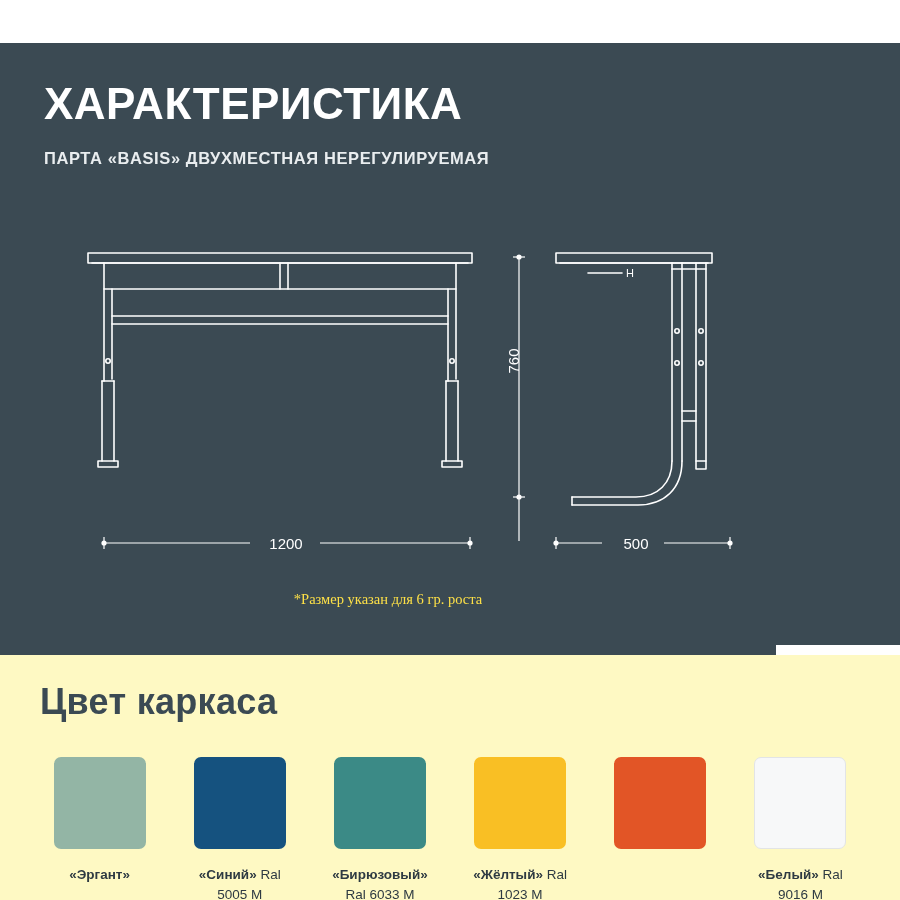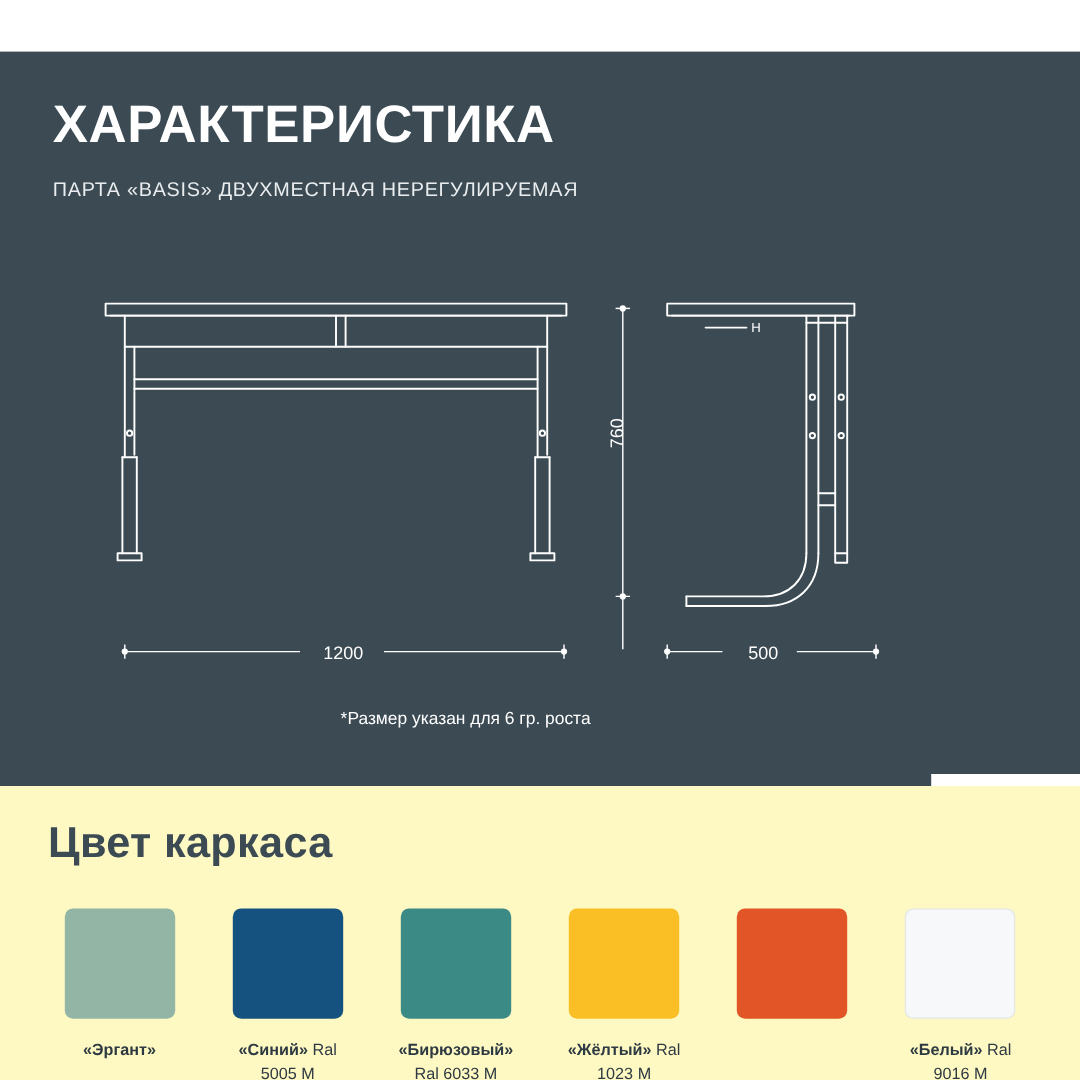--- a/index.html
+++ b/index.html
@@ -33,21 +33,21 @@
     color: #ffffff;
     font-size: 44px;
     font-weight: bold;
     letter-spacing: 0.5px;
     margin: 0 0 22px 0;
     line-height: 1.05;
   }
   .spec-subtitle {
     color: #e9edef;
     font-size: 16.5px;
-    font-weight: normal;
+    font-weight: bold;
     letter-spacing: 0.6px;
     margin: 0;
   }
 
   .drawing-area {
     position: absolute;
     left: 0;
     top: 168px;
     width: 900px;
     height: 420px;
@@ -55,22 +55,23 @@
   .drawing-area svg {
     display: block;
   }
 
   .note {
     position: absolute;
     left: 0;
     top: 548px;
     width: 776px;
     text-align: center;
-    color: #ffffff;
+    color: #fde047;
     font-size: 14.5px;
+    font-family: Liberation Serif, serif;
   }
 
   
   .notch {
     position: absolute;
     right: 0;
     bottom: 0;
     width: 124px;
     height: 10px;
     background: #ffffff;

